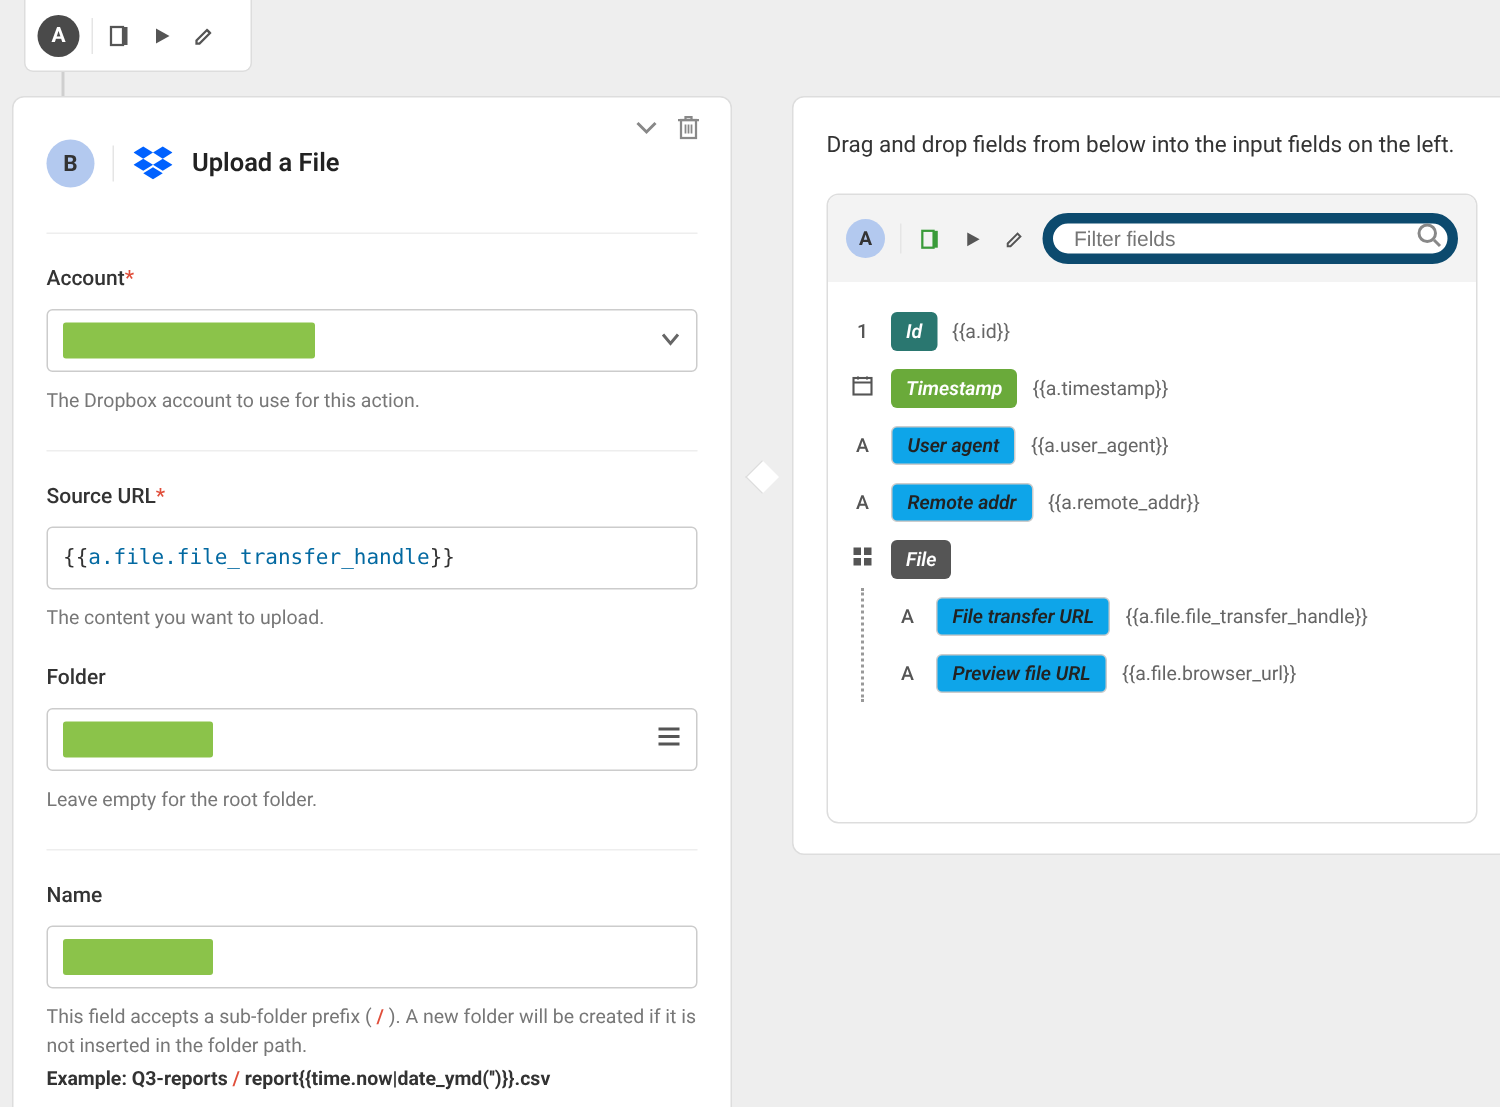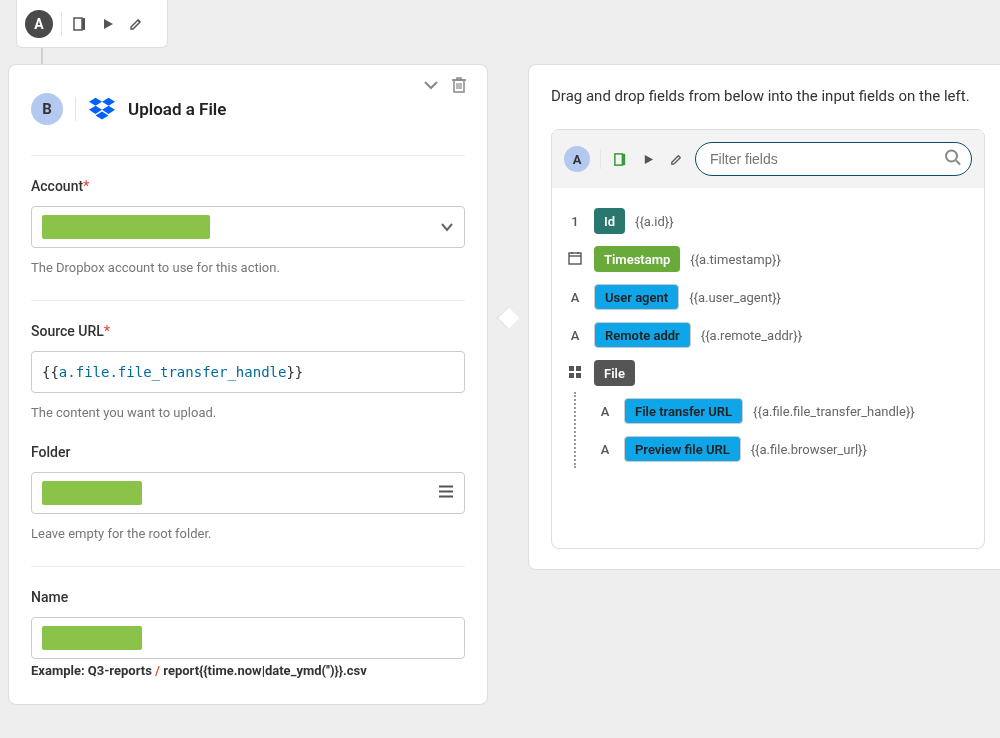--- a/index.html
+++ b/index.html
@@ -147,21 +147,21 @@
   .mini-icons { display: flex; align-items: center; gap: 10px; }
   .mini-icon { width: 18px; height: 18px; display:flex; align-items:center; justify-content:center; color:#555; }
   .filter-wrap {
     flex: 1;
     position: relative;
   }
   .filter-input {
     width: 100%;
     height: 34px;
     border-radius: 17px;
-    border: 1px solid #0c4a6e;
+    border: 7px solid #0c4a6e;
     background: #fff;
     padding: 0 36px 0 14px;
     font-size: 14px;
     color: #555;
     outline: none;
   }
   .filter-search-icon {
     position: absolute; right: 10px; top: 50%; transform: translateY(-50%);
     color: #888;
   }
@@ -177,20 +177,21 @@
     font-size: 13px; color: #555; font-weight: 500;
   }
   .pill {
     display: inline-flex;
     align-items: center;
     height: 26px;
     padding: 0 10px;
     border-radius: 4px;
     font-size: 13px;
     font-weight: 600;
+    font-style: italic;
   }
   .pill.teal { background: #2a7770; color: #fff; border: none; }
   .pill.green { background: #6aaa3a; color: #fff; border: none; }
   .pill.dark { background: #555; color: #fff; border: none; }
   .pill.outline { background: #0ea5e9; color: #222; border: 1px solid #ccc; font-weight: 600; }
   .token-text { font-size: 13px; color: #666; }
   .calendar-icon { width: 16px; height: 16px; color: #555; }
   .grid-icon { width: 14px; height: 14px; color:#555; }
   .dotted-branch {
     border-left: 2px dotted #999;
@@ -311,20 +312,23 @@
       </span>
     </div>
     <div class="help-text">Leave empty for the root folder.</div>
 
     <div class="hr"></div>
 
     <div class="field-label">Name</div>
     <div class="input-box">
       <span class="green-fill w2"></span>
     </div>
+    <div class="help-text">
+      <span>This field accepts a sub-folder prefix ( </span><span class="slash-red">/</span><span> ). A new folder will be created if it is not inserted in the folder path.</span>
+    </div>
     <div class="example-line">
       <b><span>Example: </span><span>Q3-reports </span></b><span class="slash-red">/</span><b><span> report{{time.now|date_ymd('')}}.csv</span></b>
     </div>
   </div>
 
   <div class="arrow-notch"></div>
 
   <div class="right-card">
     <div class="right-intro">Drag and drop fields from below into the input fields on the left.</div>
 

